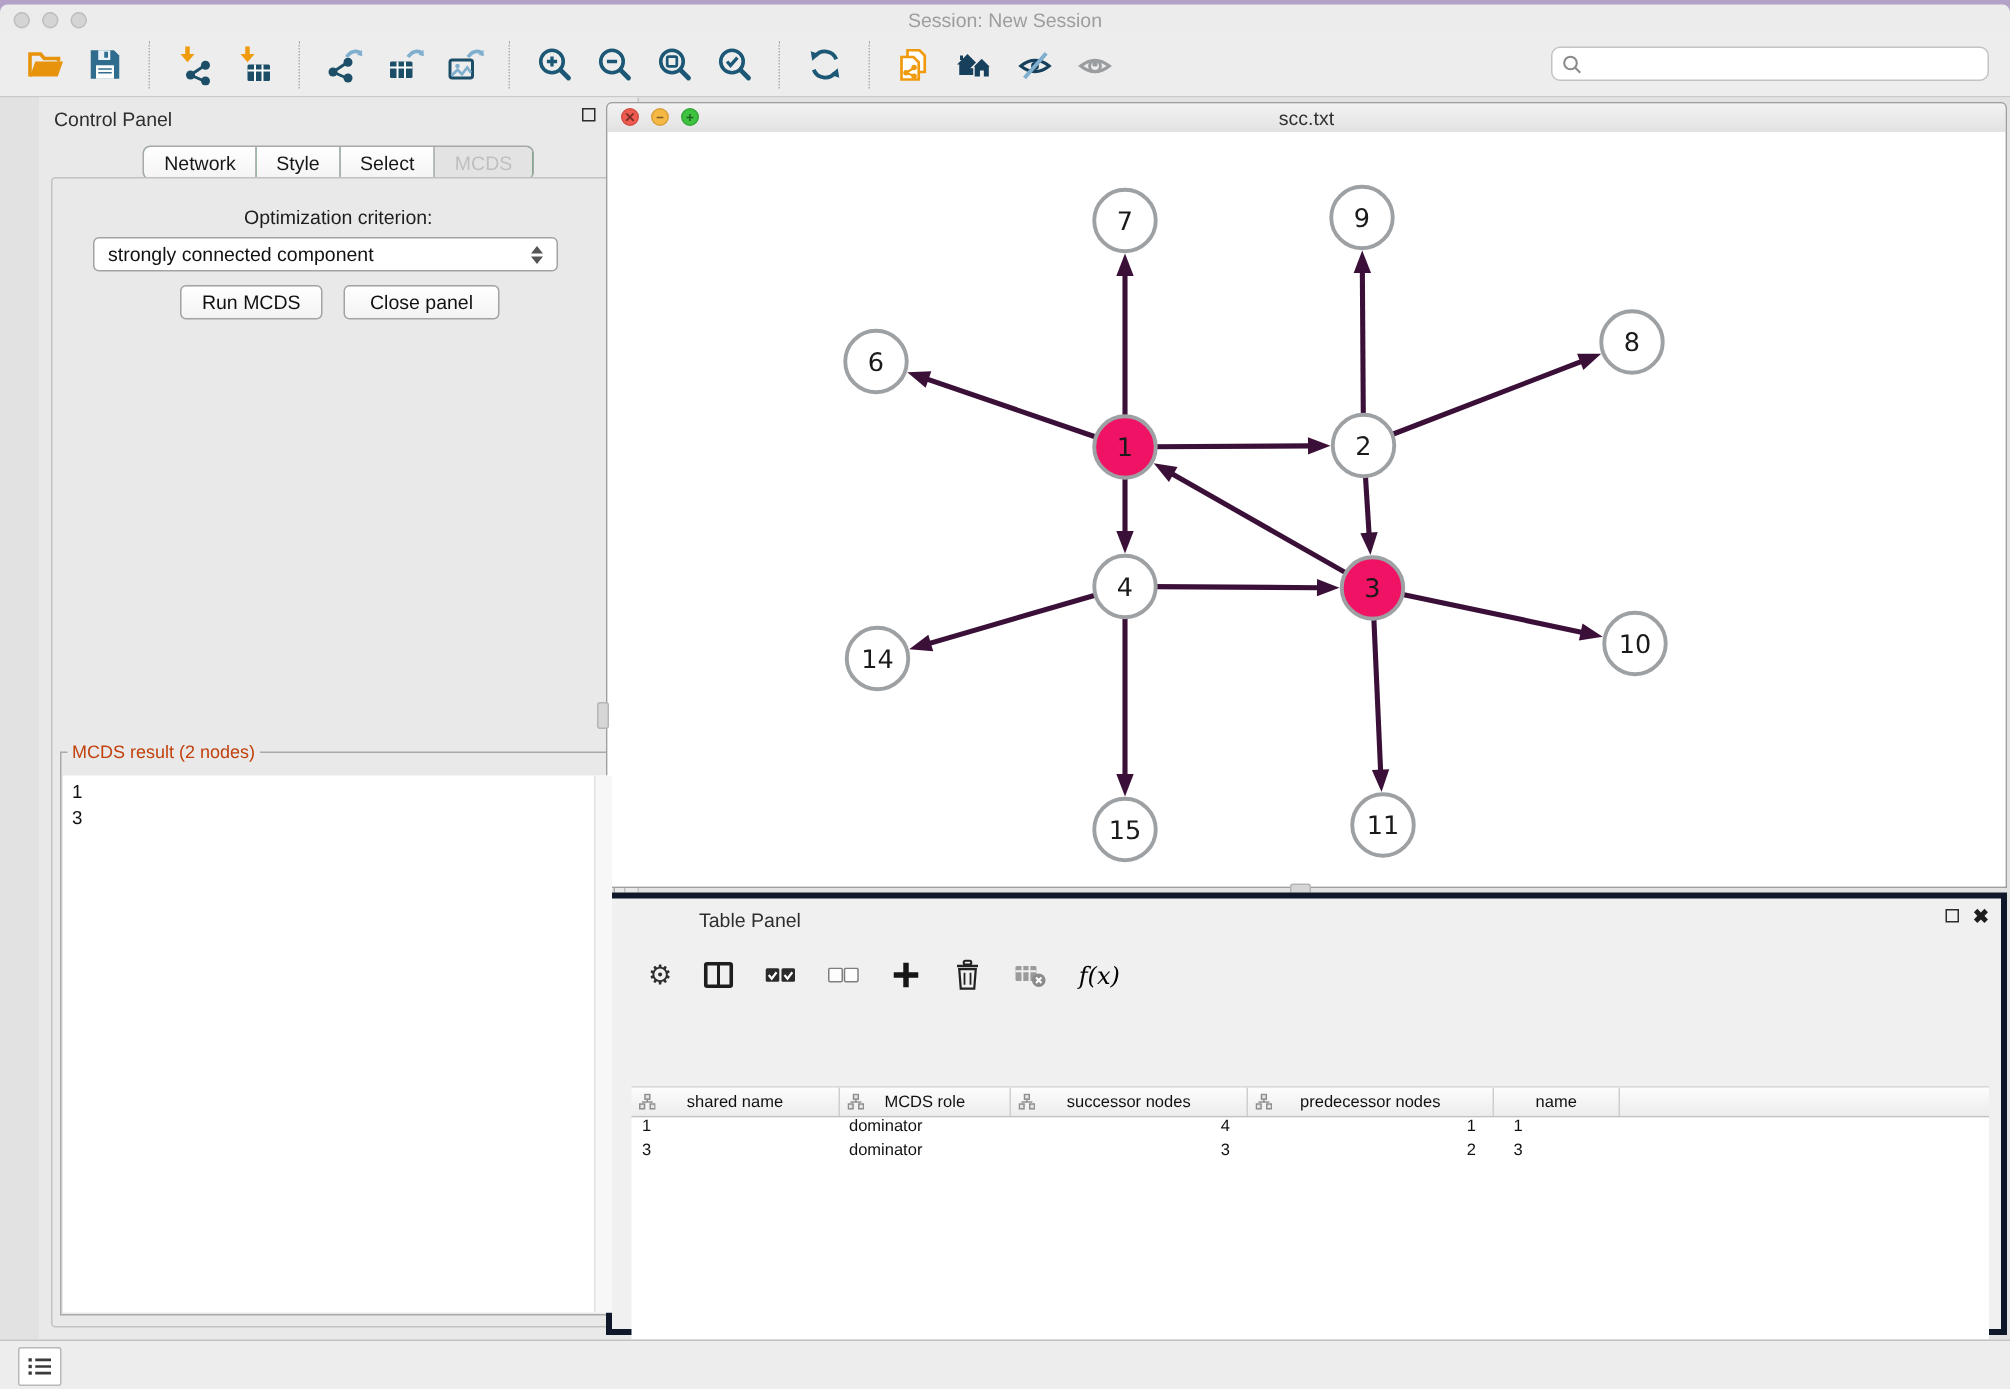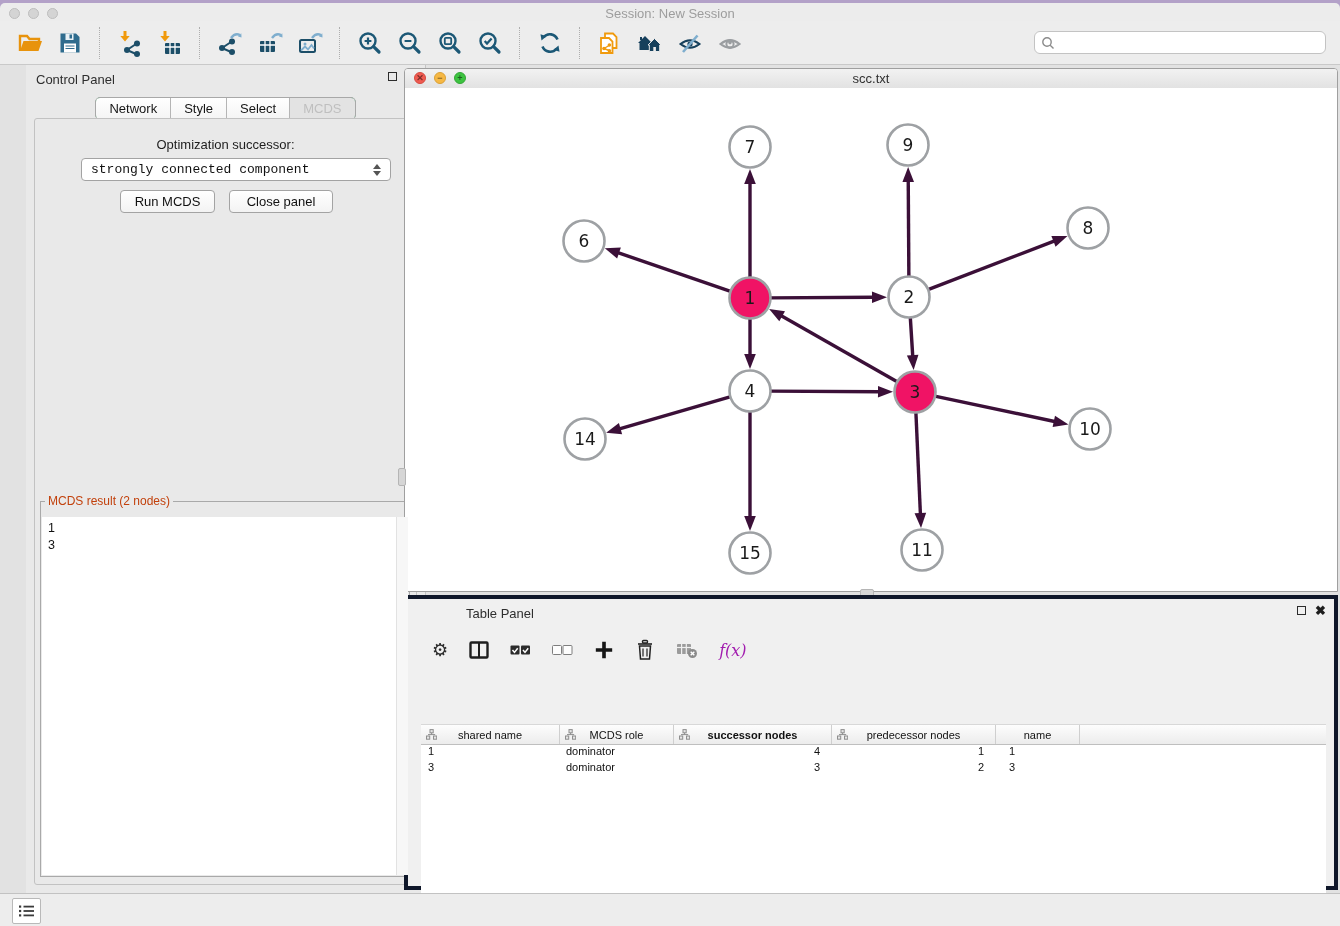--- a/index.html
+++ b/index.html
@@ -29,22 +29,22 @@
   .ph-btns{position:absolute;right:8px;top:6px;display:flex;gap:9px;align-items:center;}
   .float-btn{width:9px;height:9px;border:1.6px solid #2c2c2c;box-sizing:border-box;background:transparent;}
   .close-btn{font-size:13px;font-weight:bold;color:#1d1d1d;line-height:11px;}
   .cp-tabs{position:absolute;top:32px;left:0;right:0;display:flex;justify-content:center;}
   .segmented{display:inline-flex;border:1px solid #a8a8a8;border-radius:5px;overflow:hidden;background:#15803d;}
   .seg{padding:3px 13px;font-size:13px;color:#161616;background:linear-gradient(#ffffff,#f4f4f4);border-left:1px solid #b5b5b5;white-space:nowrap;}
   .seg:first-child{border-left:none;}
   .seg.active{background:#e3e3e3;color:#bfbfbf;}
   .tab-pane{position:absolute;left:8px;right:8px;top:53px;bottom:8px;border:1px solid #c2c2c2;border-radius:3px;background:#e9e9e9;}
   .opt-label{position:absolute;left:0;right:0;top:72px;text-align:center;font-size:13px;color:#1d1d1d;}
-  .dropdown{position:absolute;left:55px;top:93px;width:310px;height:23px;background:#fff;border:1px solid #a3a3a3;
-    border-radius:4px;box-sizing:border-box;display:flex;align-items:center;font-size:13px;padding:0 9px;color:#111;font-family:Liberation Mono, monospace;}
+  .dropdown{position:absolute;left:36px;top:93px;width:310px;height:23px;background:#fff;border:1px solid #a3a3a3;
+    border-radius:4px;box-sizing:border-box;display:flex;align-items:center;font-size:13px;padding:0 9px;color:#111;}
   .dd-arrows{margin-left:auto;display:flex;flex-direction:column;gap:2px;align-items:center;}
   .dd-arrows i{display:block;width:0;height:0;border-left:4px solid transparent;border-right:4px solid transparent;}
   .dd-up{border-bottom:5px solid #555;}
   .dd-down{border-top:5px solid #555;}
   .mac-btn{position:absolute;height:23px;background:linear-gradient(#ffffff,#f3f3f3);border:1px solid #a3a3a3;
     border-radius:4px;font-size:13px;color:#111;box-sizing:border-box;display:flex;align-items:center;justify-content:center;}
   .btn-run{left:94px;top:125px;width:95px;}
   .btn-close{left:203px;top:125px;width:104px;}
   fieldset.result-box{position:absolute;left:14px;right:15px;top:429px;bottom:16px;margin:0;padding:0;
     border:1px solid #a9a9a9;background:#e9e9e9;}
@@ -66,27 +66,27 @@
   .nl-green{background:#3dc340;border:1px solid #34a637;}
   .net-canvas{position:absolute;left:0;top:19px;right:0;bottom:0;background:#fff;}
   
   .v-grip{position:absolute;left:398px;top:403px;width:6px;height:16px;background:#d6d6d6;border:1px solid #b5b5b5;border-radius:2px;}
   .h-grip{position:absolute;left:860px;top:524px;width:12px;height:6px;background:#d6d6d6;border:1px solid #b5b5b5;border-radius:2px;}
   
   .table-panel{position:absolute;left:404px;top:530px;right:2px;bottom:3px;background:#f0f0f0;border:4px solid #0f172a;box-sizing:border-box;padding-left:48px;}
   .tp-toolbar{position:absolute;left:12px;top:30px;height:42px;display:flex;align-items:center;gap:21px;padding-left:12px;}
   .tp-icon{display:flex;align-items:center;justify-content:center;}
   .gear-glyph{font-size:18px;color:#2d2d2d;line-height:18px;}
-  .fx{font-family:"DejaVu Serif",serif;font-style:italic;font-size:16px;color:#a21caf;}
+  .fx{font-family:"DejaVu Serif",serif;font-style:italic;font-size:16px;color:#000000;}
   .tbl{position:absolute;left:13px;right:8px;top:81px;bottom:0;margin-top:44px;}
   .tbl-header{display:flex;height:19px;background:linear-gradient(#fdfdfd,#ececec);border-top:1px solid #d8d8d8;border-bottom:1px solid #bfbfbf;}
   .th{position:relative;box-sizing:border-box;border-right:1px solid #cfcfcf;font-size:11px;color:#111;
     display:flex;align-items:center;justify-content:center;}
   .th .tree-ic{position:absolute;left:5px;top:4px;}
-  .th.c0{width:139px;} .th.c1{width:114px;} .th.c2{width:158px;font-weight:bold;} .th.c3{width:164px;} .th.c4{width:84px;}
+  .th.c0{width:139px;} .th.c1{width:114px;} .th.c2{width:158px;} .th.c3{width:164px;} .th.c4{width:84px;}
   .th.fill{flex:1;border-right:none;}
   .tbl-body{background:#fff;height:157px;border-bottom:1px solid #e0e0e0;}
   .tr{display:flex;height:16px;font-size:11px;color:#111;}
   .td{box-sizing:border-box;overflow:hidden;white-space:nowrap;}
   .td.c0{width:139px;padding-left:7px;} .td.c1{width:114px;padding-left:6px;}
   .td.c2{width:158px;text-align:right;padding-right:12px;} .td.c3{width:164px;text-align:right;padding-right:12px;}
   .td.c4{width:84px;padding-left:13px;}
   
   .statusbar{position:absolute;left:0;right:0;bottom:0;height:33px;background:#ededed;border-top:1px solid #c2c2c2;box-sizing:border-box;}
   .list-btn{position:absolute;left:12px;top:4px;width:27px;height:24px;background:#fff;border:1px solid #b9b9b9;
@@ -272,21 +272,21 @@
       </div>
       <div class="cp-tabs">
         <div class="segmented">
           <div class="seg">Network</div>
           <div class="seg">Style</div>
           <div class="seg">Select</div>
           <div class="seg active">MCDS</div>
         </div>
       </div>
       <div class="tab-pane"></div>
-      <div class="opt-label">Optimization successor:</div>
+      <div class="opt-label">Optimization criterion:</div>
       <div class="dropdown">
         <span>strongly connected component</span>
         <span class="dd-arrows">
             <i class="dd-up"></i>
             <i class="dd-down"></i>
           </span>
       </div>
       <div class="mac-btn btn-run">Run MCDS</div>
       <div class="mac-btn btn-close">Close panel</div>
       <fieldset class="result-box">

